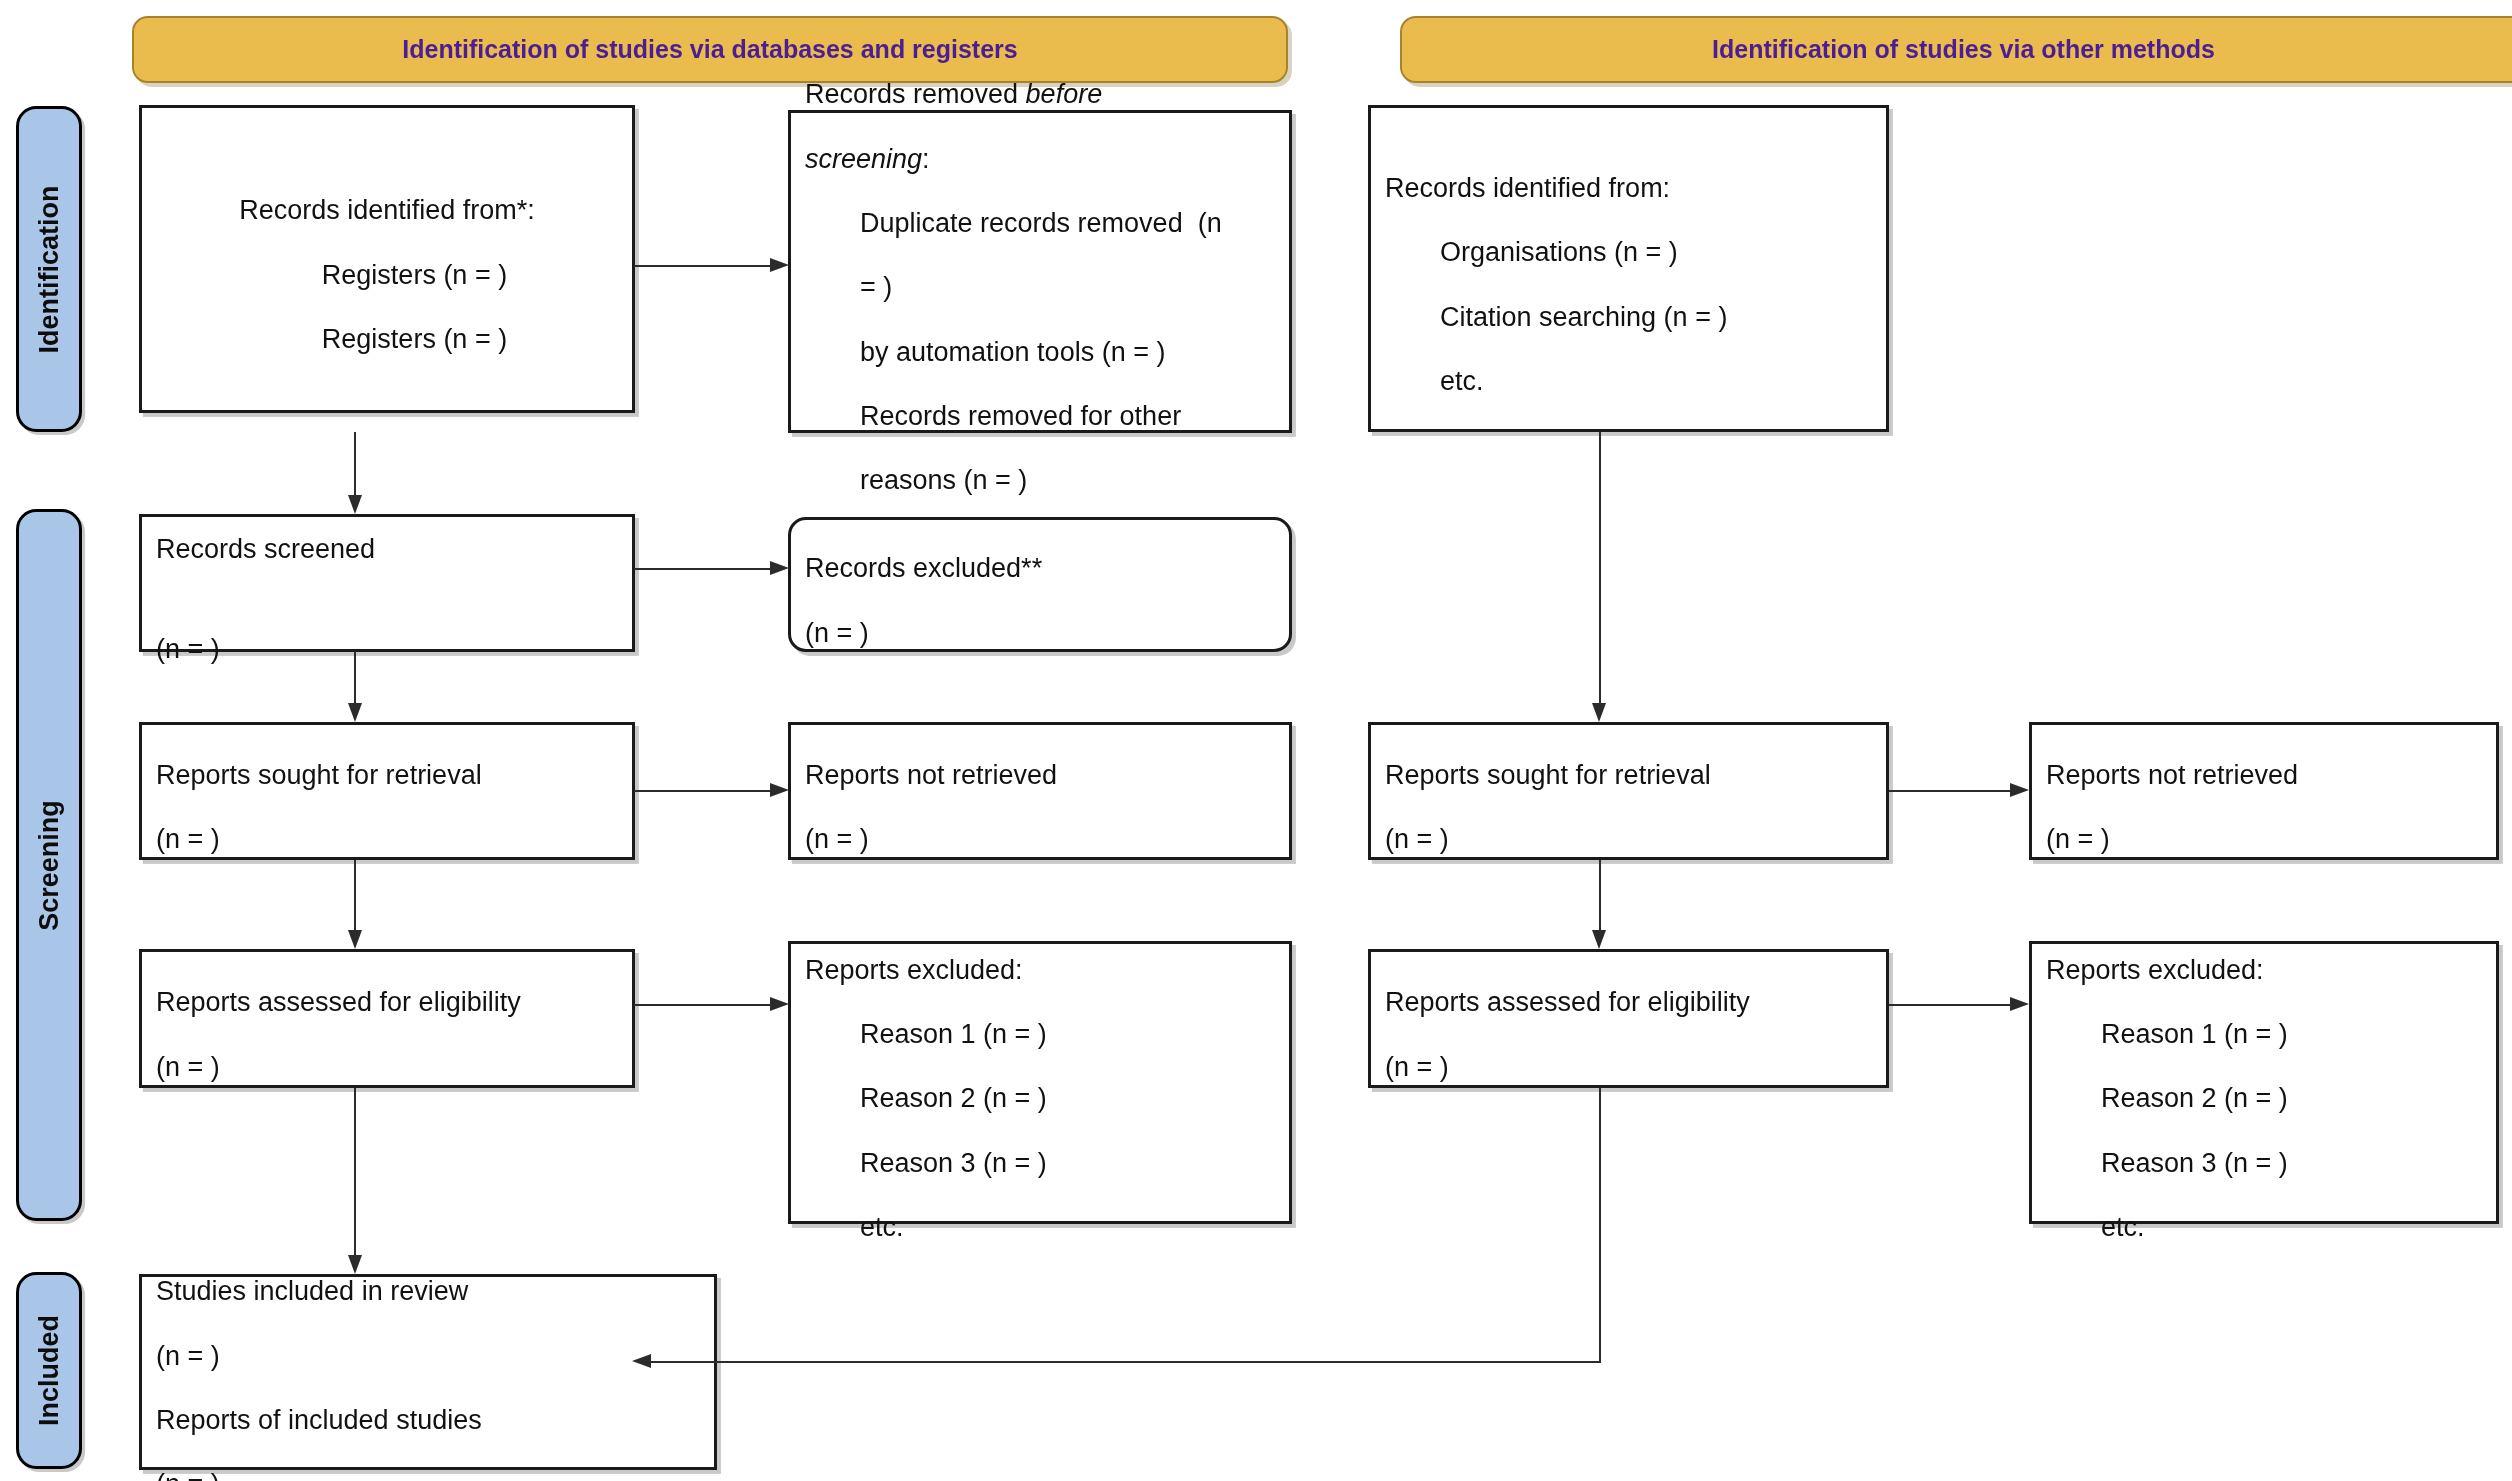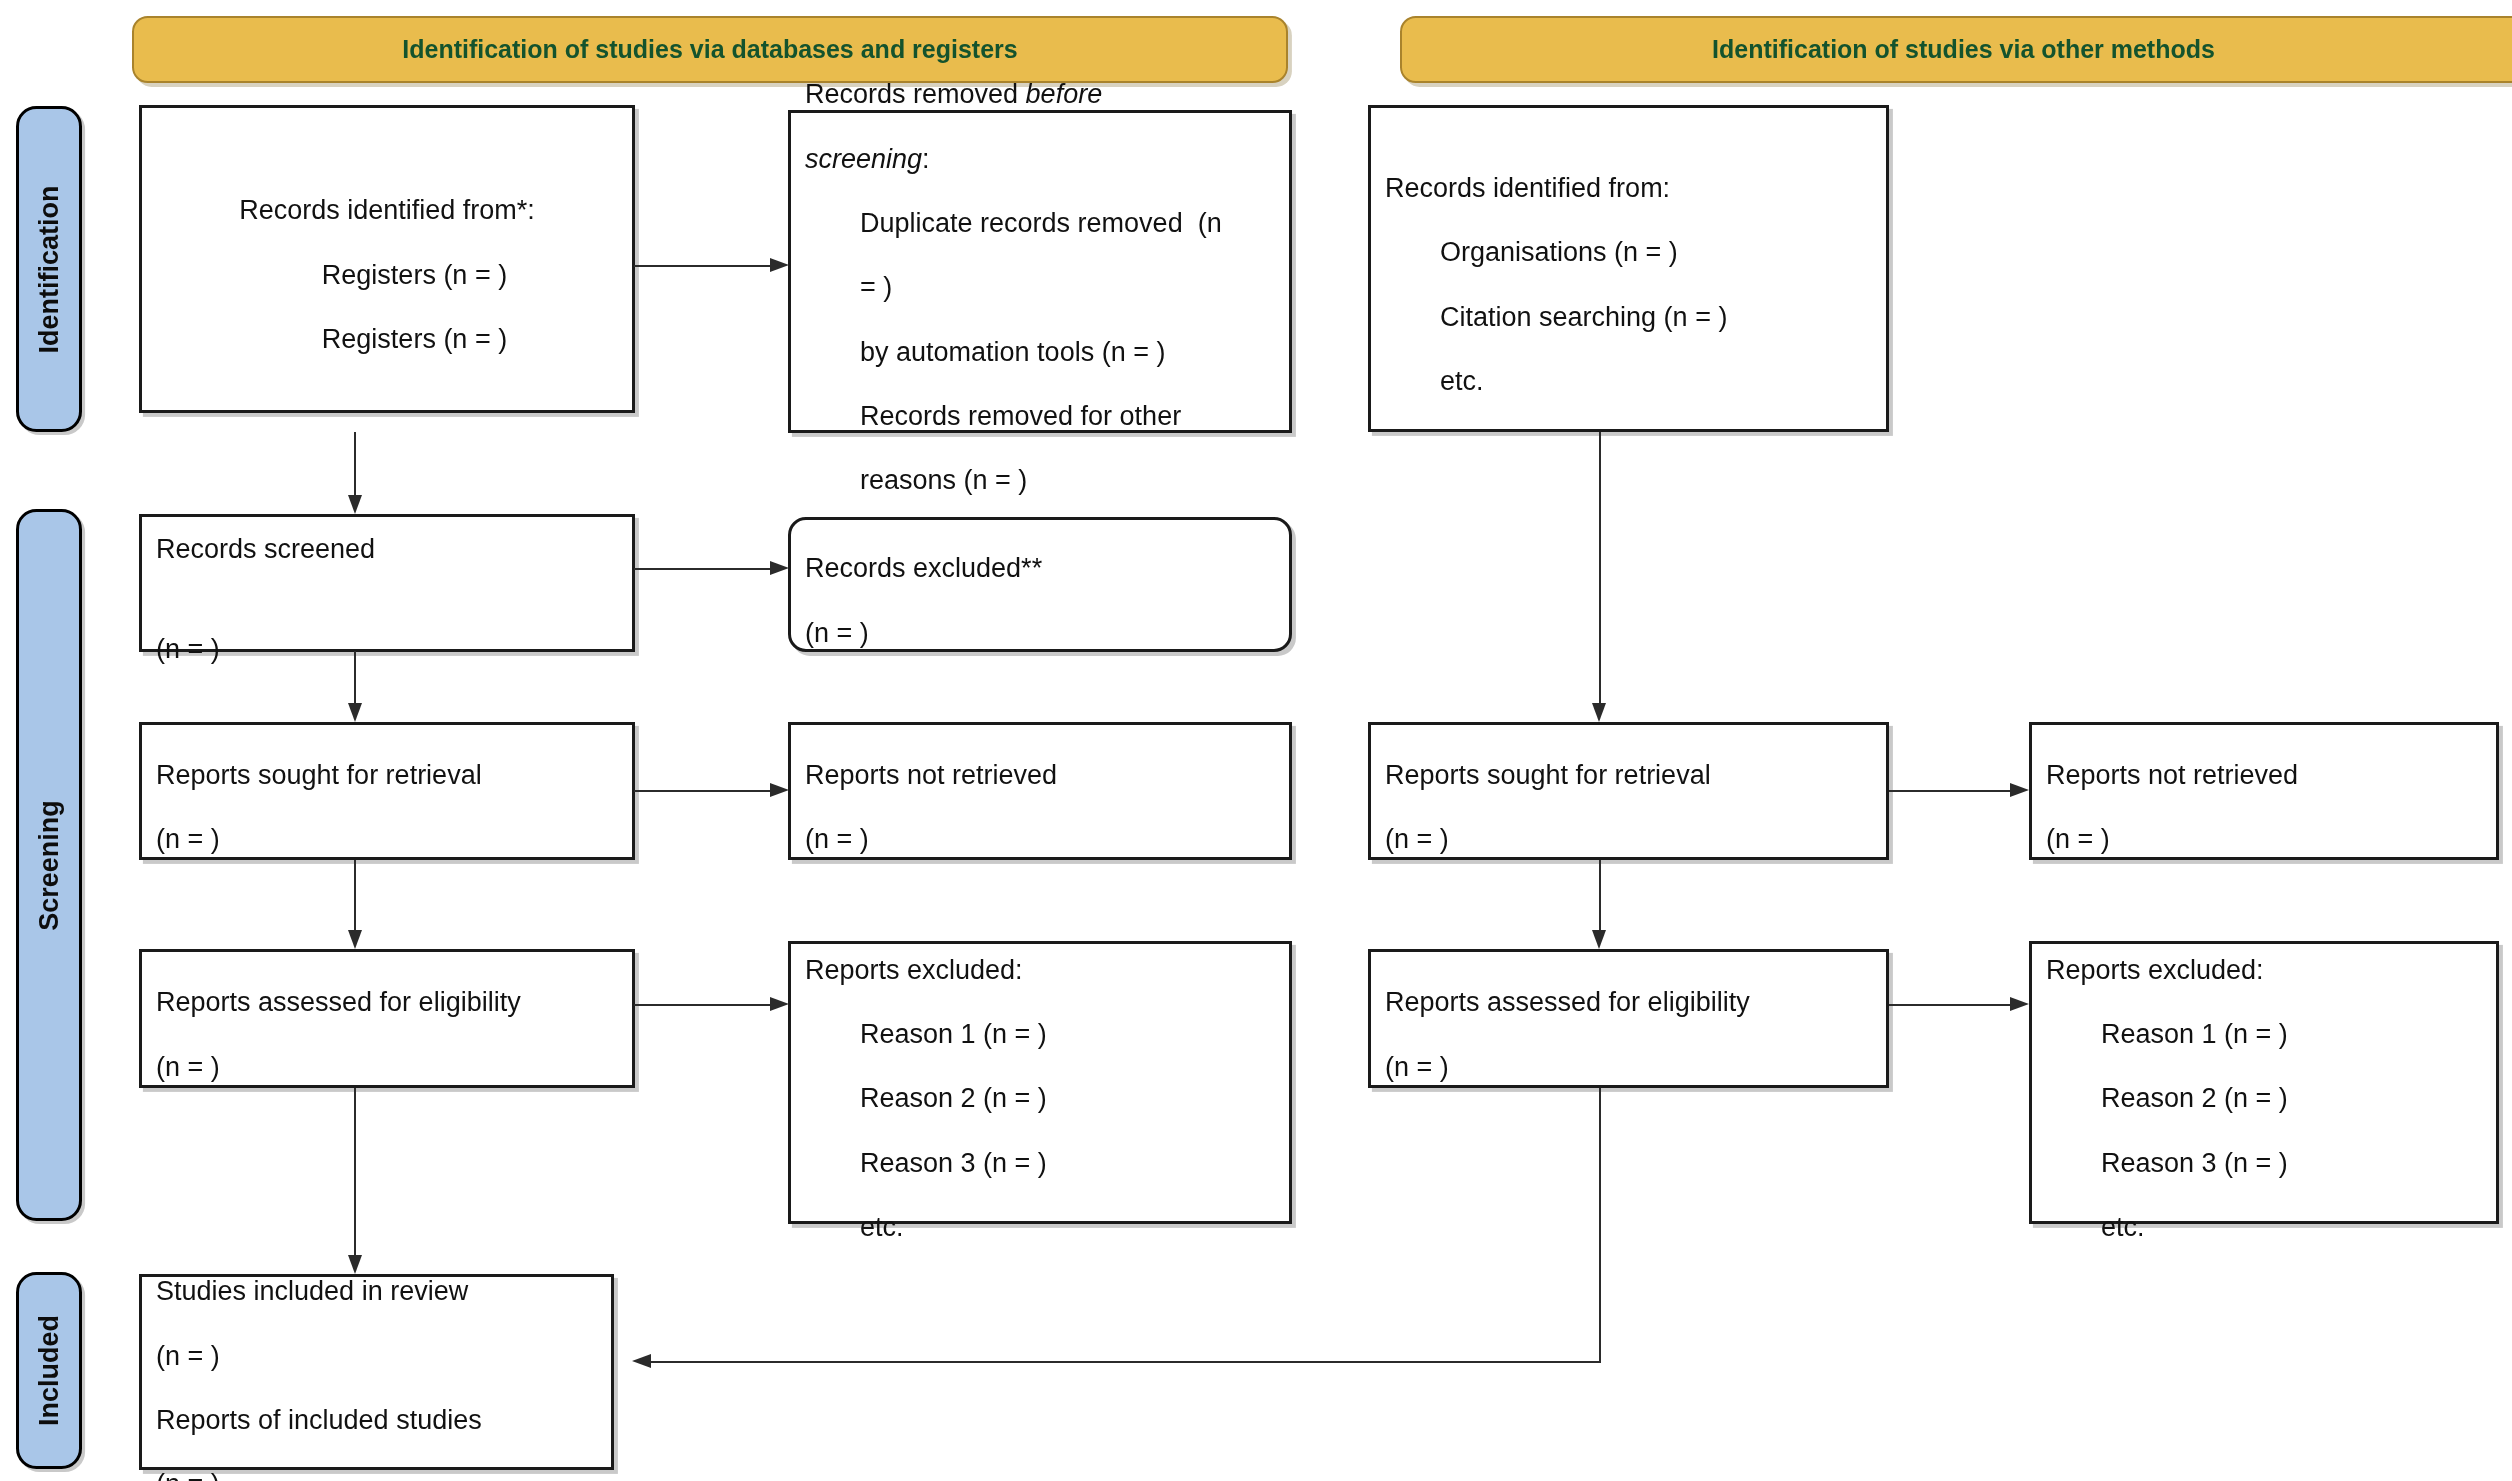--- a/index.html
+++ b/index.html
@@ -13,21 +13,21 @@
   #canvas{
     position:relative;width:2512px;height:1481px;background:#ffffff;overflow:hidden;
     font-family:"Liberation Sans","DejaVu Sans",sans-serif;color:#111;
   }
   
   .banner{
     position:absolute;top:15.7px;height:67px;box-sizing:border-box;
     background:var(--banner-fill);border:2.3px solid var(--banner-border);border-radius:15.7px;
     box-shadow:3.9px 3.9px 0 #d8d2c0;
     display:flex;align-items:center;justify-content:center;
-    font-weight:bold;font-size:25px;color:#14532d;
+    font-weight:bold;font-size:25px;color:#4c1d95;
   }
   .banner-left{left:132px;width:1156px;}
   .banner-right{left:1368px;width:1127px;margin-left:32px;}
   
   .stage{
     position:absolute;left:16.4px;width:66px;box-sizing:border-box;
     background:var(--stage-fill);border:3.1px solid var(--stage-border);border-radius:20.4px;
     box-shadow:3.1px 3.1px 0 var(--shadow);
     display:flex;align-items:center;justify-content:center;
   }
@@ -51,21 +51,21 @@
   .b-scr{left:139px;top:514px;width:496px;height:138px;gap:36px;}
   .b-exc{left:788px;top:517px;width:504px;height:135px;border-radius:18px;}
   .b-rsl{left:139px;top:722px;width:496px;height:138px;}
   .b-rnl{left:788px;top:722px;width:504px;height:138px;}
   .b-rsr{left:1368px;top:722px;width:521px;height:138px;}
   .b-rnr{left:2029px;top:722px;width:470px;height:138px;}
   .b-ral{left:139px;top:949px;width:496px;height:139px;}
   .b-rxl{left:788px;top:941px;width:504px;height:283px;}
   .b-rar{left:1368px;top:949px;width:521px;height:139px;}
   .b-rxr{left:2029px;top:941px;width:470px;height:283px;}
-  .b-inc{left:139px;top:1274px;width:475px;height:196px;}
+  .b-inc{left:139px;top:1274px;width:578px;height:196px;}
   
   .hline,.vline{position:absolute;background:var(--arrow);}
   .hline{height:2.3px;}
   .vline{width:2.3px;}
   .head{position:absolute;width:0;height:0;}
   .head-r{border-top:7.8px solid transparent;border-bottom:7.8px solid transparent;border-left:19px solid var(--arrow);}
   .head-l{border-top:7.8px solid transparent;border-bottom:7.8px solid transparent;border-right:19px solid var(--arrow);}
   .head-d{border-left:7.8px solid transparent;border-right:7.8px solid transparent;border-top:19px solid var(--arrow);}
 </style>
 </head>

